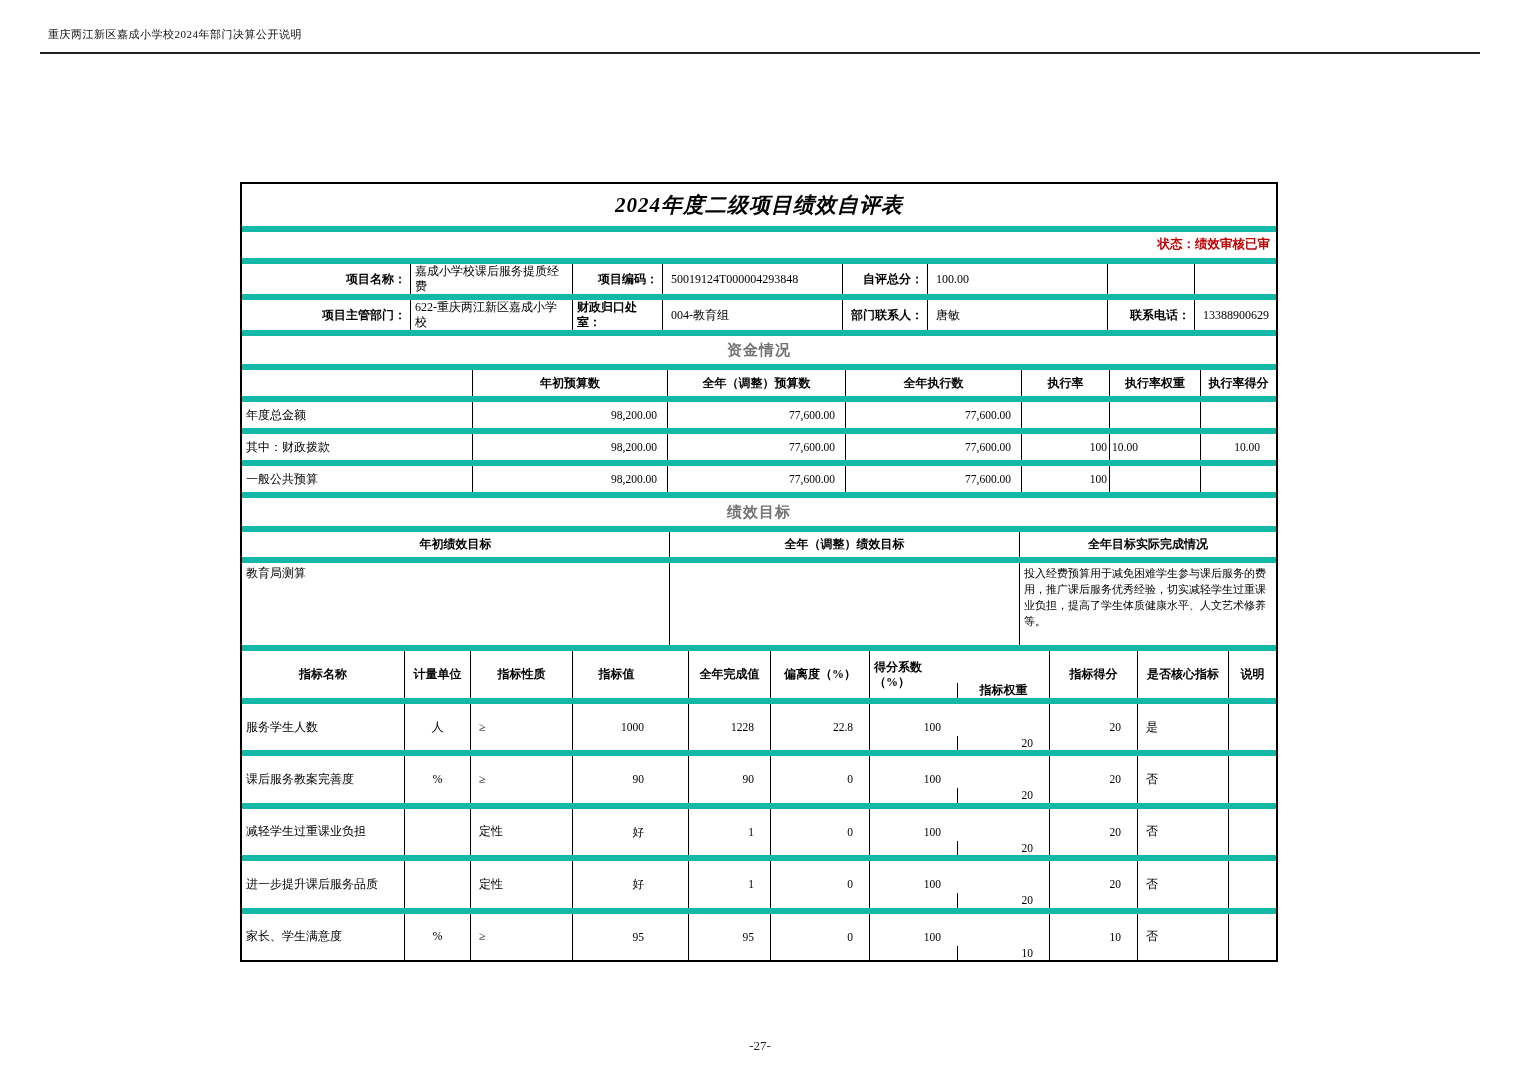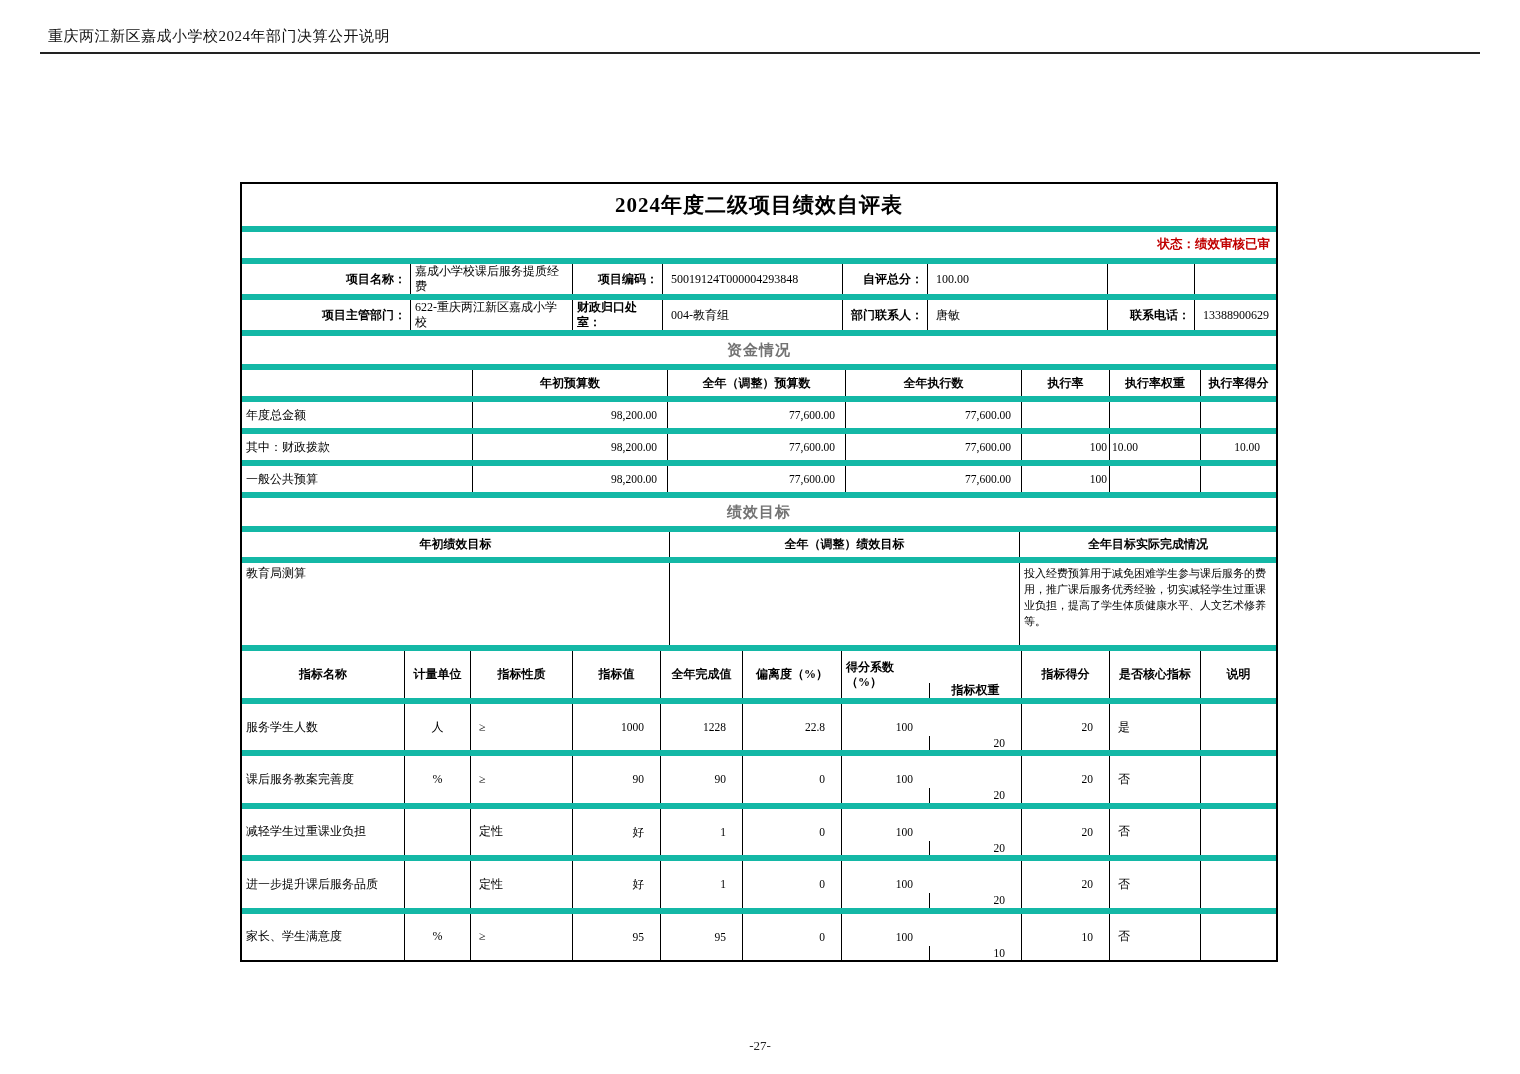--- a/index.html
+++ b/index.html
@@ -1,20 +1,20 @@
 <!DOCTYPE html>
 <html><head>
 <meta charset="utf-8">
 <style>
   html,body{margin:0;padding:0;background:#fff;}
   .sheet{
     position:relative;width:1520px;height:1074px;background:#fff;overflow:hidden;
     font-family:"Liberation Serif","DejaVu Serif",serif;color:#000;
   }
-  .page-header{position:absolute;left:48px;top:27px;font-size:15px;color:#111;letter-spacing:.5px;}
+  .page-header{position:absolute;left:48px;top:27px;font-size:11px;color:#111;letter-spacing:.5px;}
   .page-rule{position:absolute;left:40px;right:40px;top:52px;border-top:2px solid #222;height:0;}
   .page-footer{position:absolute;left:0;right:0;top:1038px;text-align:center;font-size:13px;color:#222;}
 
   .doc-table{
     position:absolute;left:240px;top:182px;width:1038px;
     border:2px solid #000;box-sizing:border-box;background:#fff;
   }
   .row{display:flex;border-top:6px solid #14b8a6;align-items:stretch;}
   .row:first-child{border-top:none;}
   .c{
@@ -26,42 +26,42 @@
   .lab{justify-content:flex-end;font-weight:bold;}
   .ctr{justify-content:center;}
   .lft{justify-content:flex-start;padding-left:8px;}
   .num{justify-content:flex-end;padding-right:10px;font-size:11.5px;}
   .numpad{justify-content:flex-end;padding-right:16px;font-size:11.5px;}
   .ratecell{justify-content:flex-end;padding-right:2px;font-size:11.5px;}
   .weightcell{justify-content:flex-start;padding-left:2px;font-size:11.5px;}
   .hdr{justify-content:center;font-weight:bold;}
   .top{align-items:flex-start;padding-top:3px;}
 
-  .h42{min-height:42px;} .h26{min-height:26px;} .h28{min-height:28px;}
+  .h42{min-height:42px;font-style:italic;} .h26{min-height:26px;} .h28{min-height:28px;}
   .h25{min-height:25px;} .h82{min-height:82px;} .h30{min-height:30px;}
 
   .title-row{justify-content:center;}
   .title-cell{flex:1;display:flex;align-items:center;justify-content:center;
     font-size:21px;font-weight:bold;letter-spacing:1px;}
   .status-cell{flex:1;display:flex;align-items:center;justify-content:flex-end;
     padding-right:6px;font-size:12.5px;font-weight:bold;}
   .section-cell{flex:1;display:flex;align-items:center;justify-content:center;
     font-size:15px;font-weight:bold;color:#737373;letter-spacing:1px;}
 
   
   .w168{flex:0 0 168px;} .w162{flex:0 0 162px;} .w90{flex:0 0 90px;}
   .w180{flex:0 0 180px;} .w85{flex:0 0 85px;} .w87{flex:0 0 87px;} .w86{flex:1;font-family:Liberation Serif, serif;}
   
   .f1{flex:0 0 230px;} .f2{flex:0 0 195px;} .f3{flex:0 0 178px;} .f4{flex:0 0 176px;}
   .f5{flex:0 0 88px;} .f6{flex:0 0 91px;} .f7{flex:1;}
   
   .g1{flex:0 0 427px;} .g2{flex:0 0 350px;} .g3{flex:1;}
   
   .i1{flex:0 0 162px;} .i2{flex:0 0 66px;} .i3{flex:0 0 102px;} .i4{flex:0 0 88px;}
-  .i5{flex:0 0 82px;} .i6{flex:0 0 99px;} .i7{flex:0 0 88px;} .i8{flex:0 0 92px;margin-top:32px;}
+  .i5{flex:0 0 82px;margin-left:28px;} .i6{flex:0 0 99px;} .i7{flex:0 0 88px;} .i8{flex:0 0 92px;margin-top:32px;}
   .i9{flex:0 0 88px;} .i10{flex:0 0 91px;} .i11{flex:1;}
 
   .goal-text{font-size:11px;line-height:1.45;display:block;padding:3px 4px;}
 </style>
 </head>
 <body>
 
 <div class="sheet">
 
   <div class="page-header">重庆两江新区嘉成小学校2024年部门决算公开说明</div>

